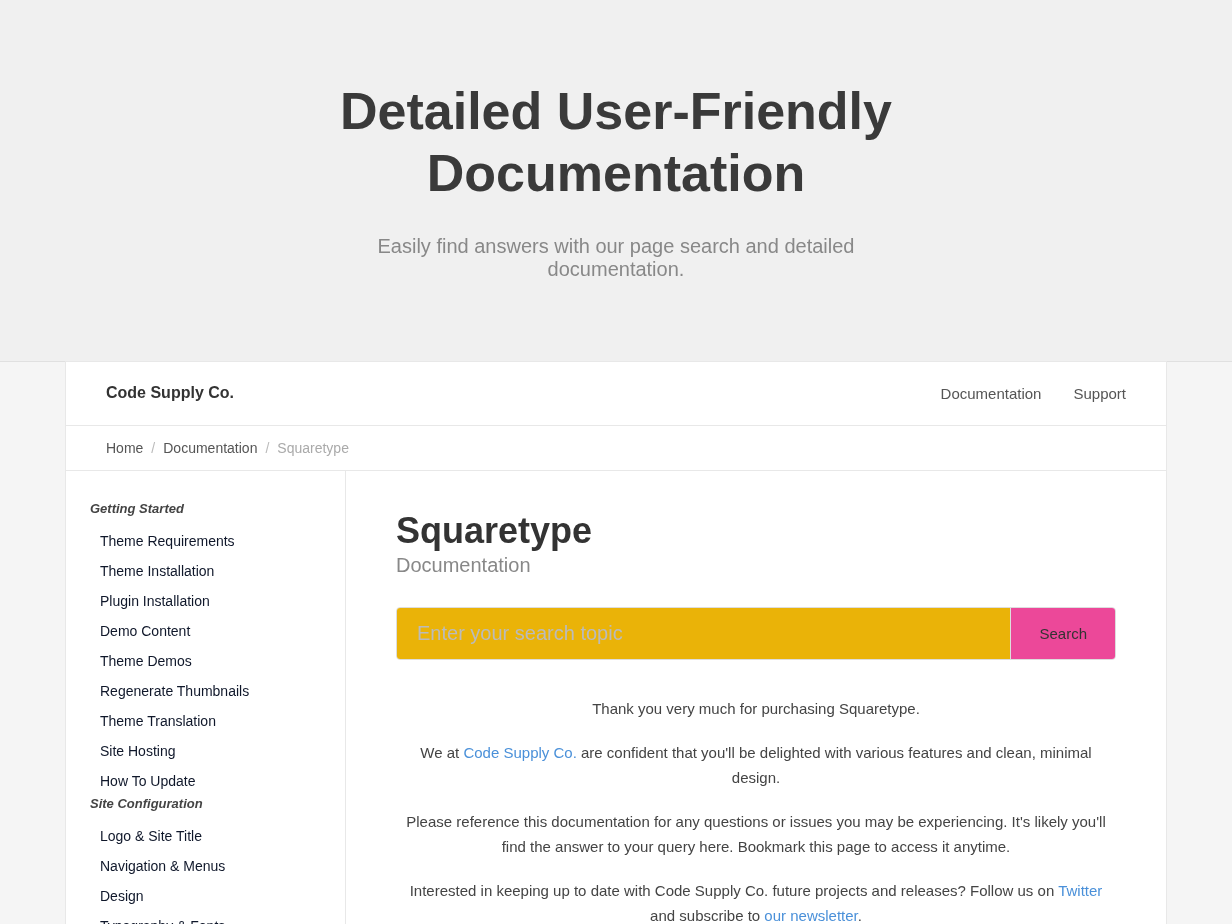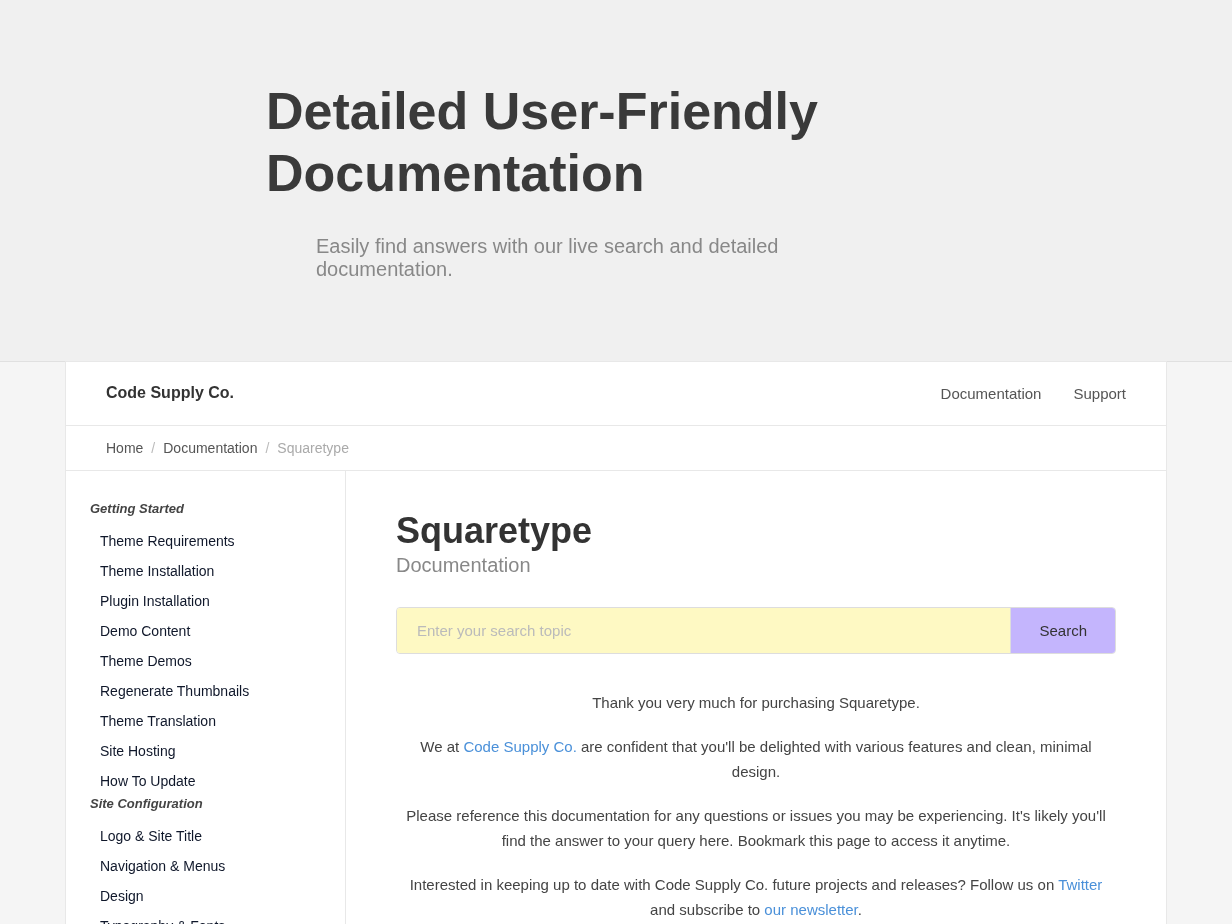--- a/index.html
+++ b/index.html
@@ -1,20 +1,21 @@
 <!DOCTYPE html>
 <html><head>
   <meta charset="utf-8">
   <style>
     * { margin: 0; padding: 0; box-sizing: border-box; }
     body { font-family: -apple-system, BlinkMacSystemFont, 'Segoe UI', Helvetica, Arial, sans-serif; background: #f5f5f5; color: #333; }
 
     
     .hero {
       background: #f0f0f0;
+      text-align: center;
       padding: 80px 20px 80px;
       border-bottom: 1px solid #e0e0e0;
     }
     .hero h1 {
       font-size: 52px;
       font-weight: 800;
       color: #3a3a3a;
       line-height: 1.2;
       max-width: 700px;
       margin: 0 auto 30px;
@@ -129,27 +130,27 @@
       border: 1px solid #ddd;
       border-radius: 4px;
       overflow: hidden;
       margin-bottom: 36px;
     }
     .search-input {
       flex: 1;
       border: none;
       outline: none;
       padding: 14px 20px;
-      font-size: 15px;
+      font-size: 20px;
       color: #555;
-      background: #fef9c3;
+      background: #eab308;
     }
     .search-input::placeholder { color: #bbb; }
     .search-button {
-      background: #c4b5fd;
+      background: #ec4899;
       border: none;
       border-left: 1px solid #ddd;
       padding: 14px 28px;
       font-size: 15px;
       font-weight: 500;
       color: #333;
       cursor: pointer;
     }
 
     
@@ -165,21 +166,21 @@
     .body-text a {
       color: #4a90d9;
       text-decoration: none;
     }
   </style>
 </head>
 <body>
 
 <div class="hero">
   <h1>Detailed User-Friendly Documentation</h1>
-  <p>Easily find answers with our live search and detailed documentation.</p>
+  <p>Easily find answers with our page search and detailed documentation.</p>
 </div>
 
 <div class="site-wrapper">
 
   <nav class="navbar">
     <span class="navbar-brand">Code Supply Co.</span>
     <div class="navbar-links">
       <a href="#">Documentation</a>
       <a href="#">Support</a>
     </div>

